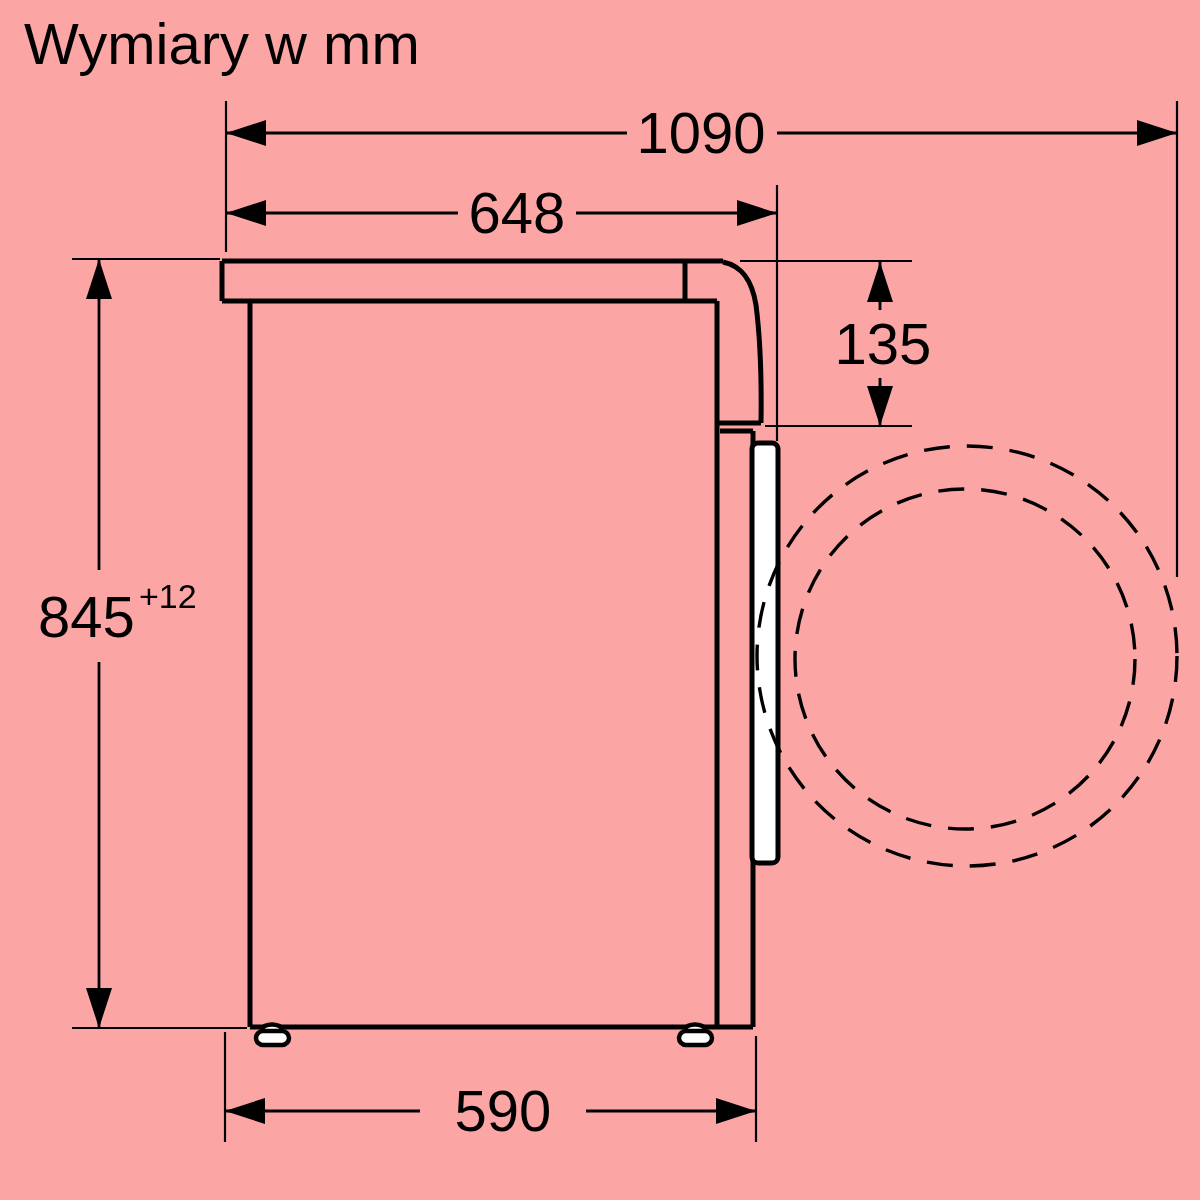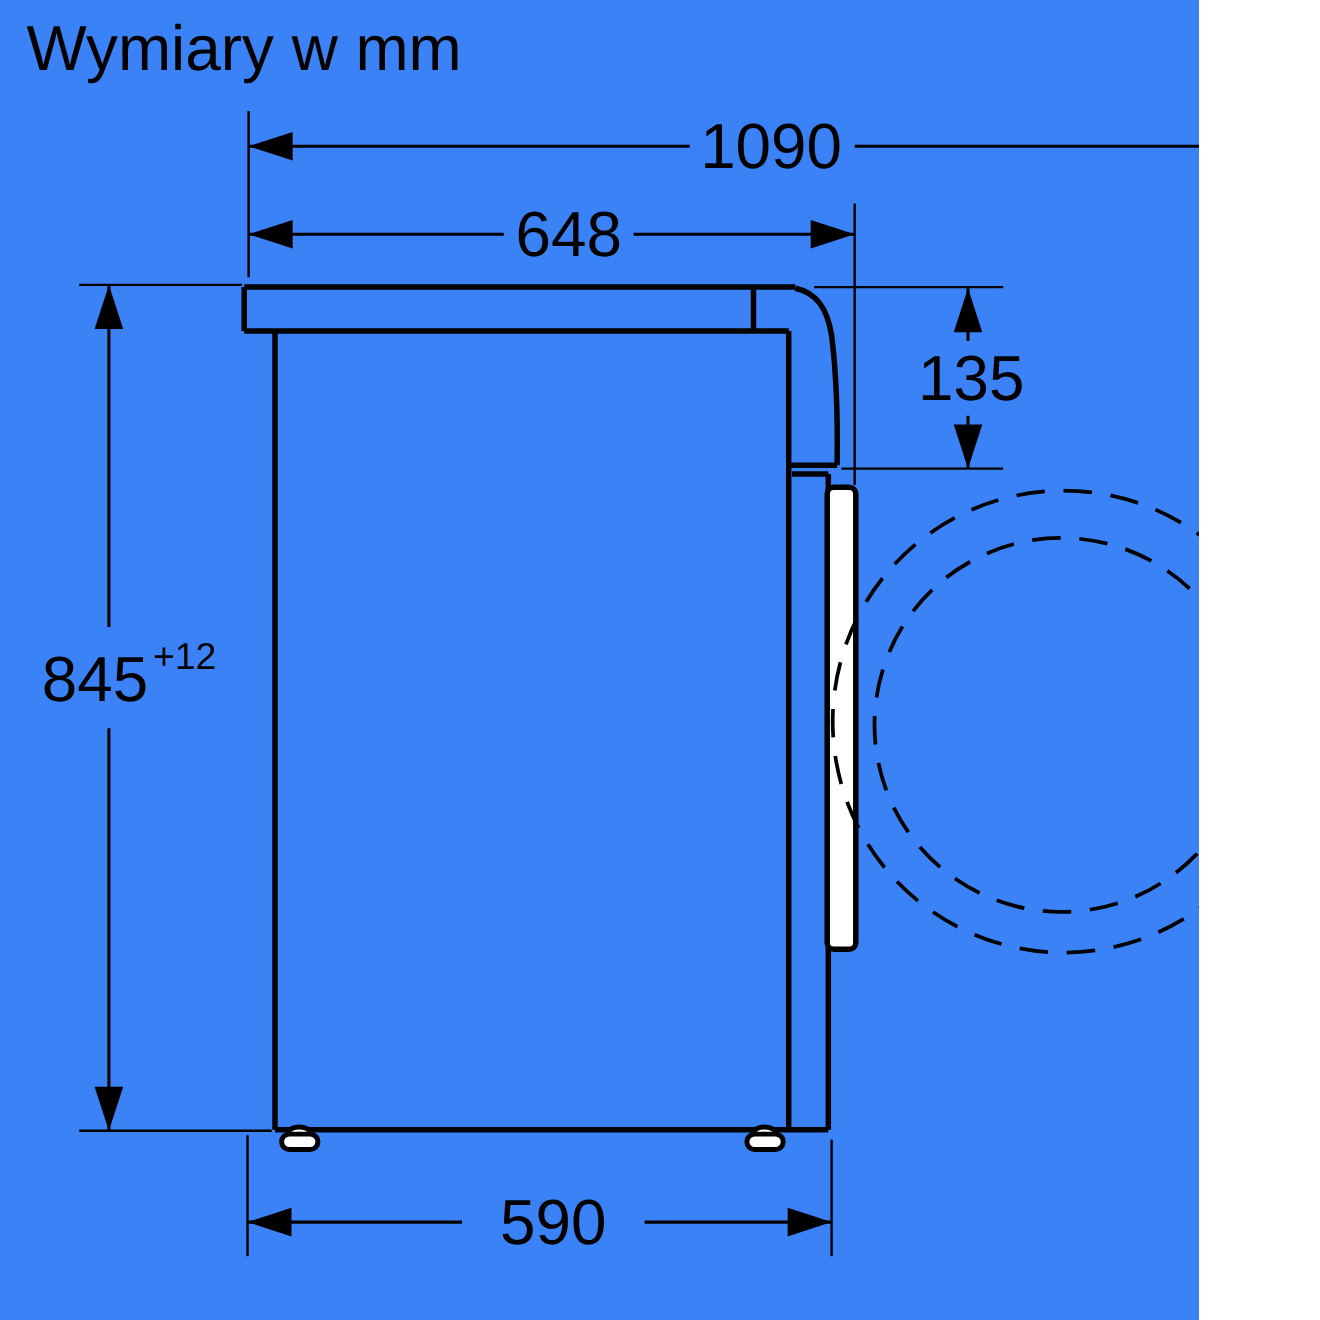--- a/index.html
+++ b/index.html
@@ -2,23 +2,23 @@
 <html><head>
 <meta charset="utf-8">
 <style>
   html, body {
     margin: 0;
     padding: 0;
     background: #ffffff;
   }
   .stage {
     position: relative;
-    width: 1090px;
+    width: 1200px;
     height: 1200px;
-    background: #3b82f6;
+    background: #fca5a5;
     overflow: hidden;
   }
   svg text {
     font-family: "Liberation Sans", "DejaVu Sans", sans-serif;
     fill: #000000;
   }
   .dim-text {
     font-size: 58px;
   }
   .dim-text-sup {

